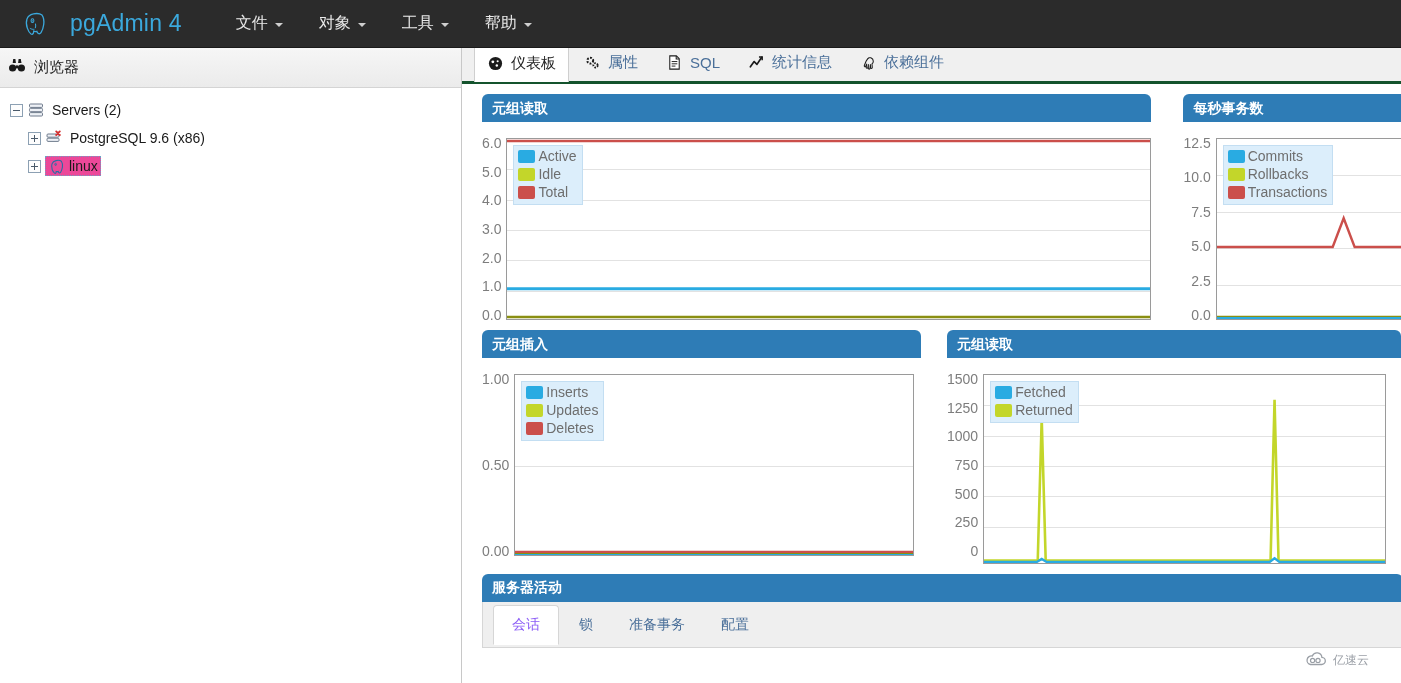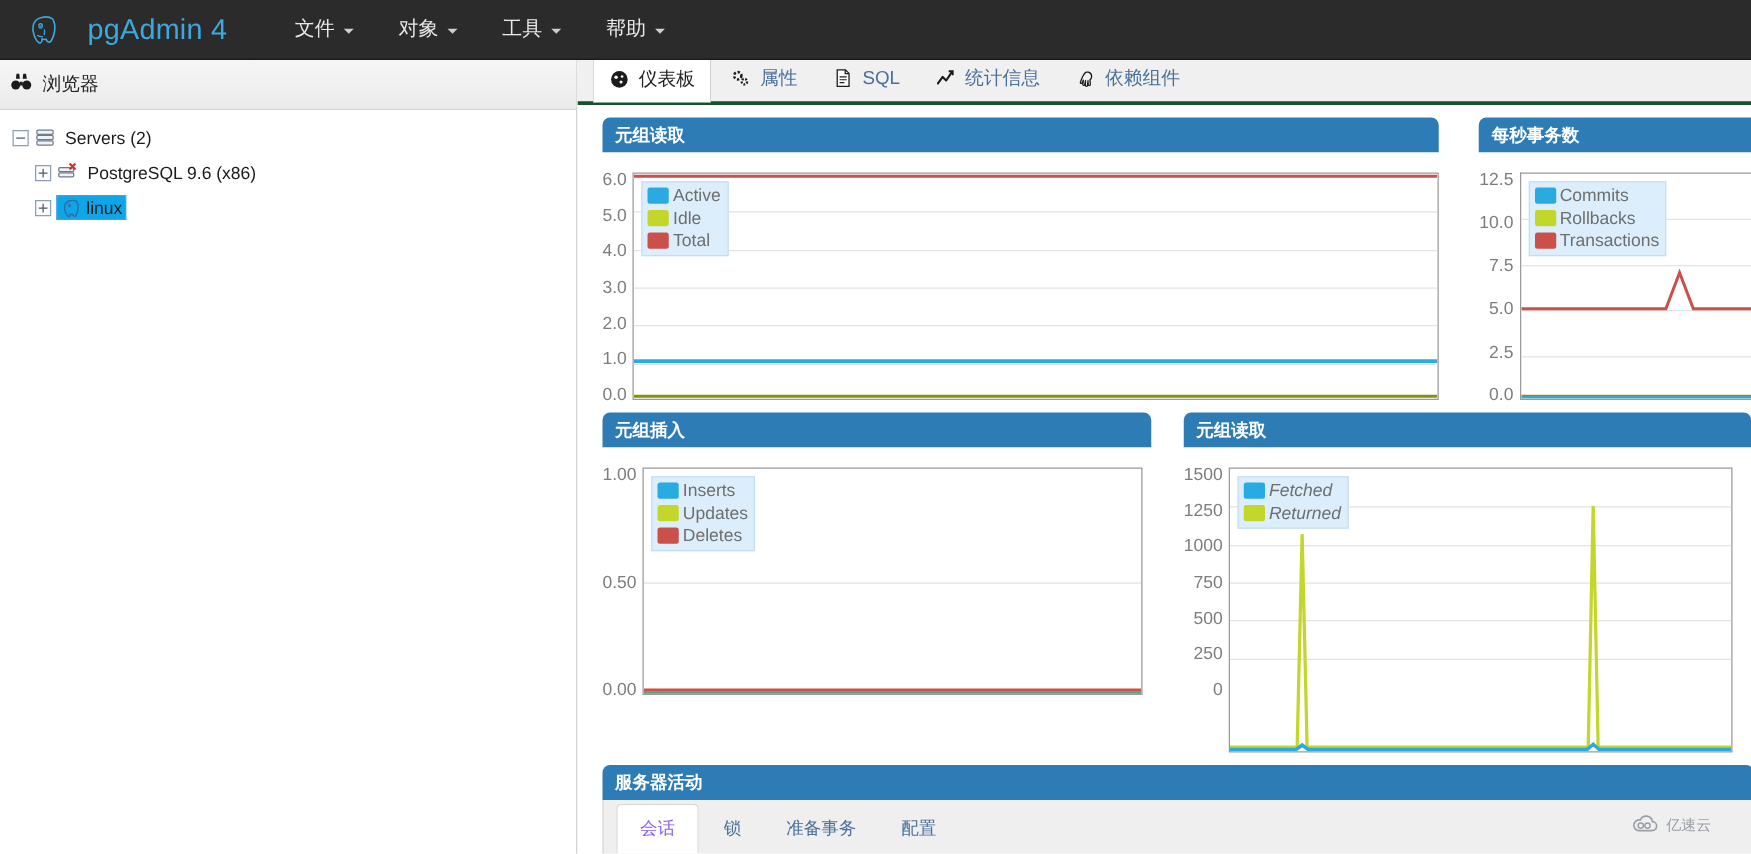--- a/index.html
+++ b/index.html
@@ -104,21 +104,21 @@
   }
   .toggle.plus::after {
     content: "";
     position: absolute;
     left: 5px; top: 2px;
     width: 1px; height: 7px;
     background: #4a5a6a;
   }
   .tree-label { padding: 1px 3px; }
   .tree-row.selected .tree-label {
-    background: #0ea5e9;
+    background: #ec4899;
     border: 1px dotted #6f9fc4;
     padding: 0 2px;
   }
   .tree-icon { width: 18px; height: 18px; flex: 0 0 auto; display: block; }
 
   
   .content {
     flex: 1;
     display: flex;
     flex-direction: column;
@@ -555,21 +555,21 @@
           <div class="chart-area">
             <div class="yaxis" style="height:182px;">
               <span>1500</span>
               <span>1250</span>
               <span>1000</span>
               <span>750</span>
               <span>500</span>
               <span>250</span>
               <span>0</span>
             </div>
-            <div class="plot" style="width:403px;height:228px;font-style:italic;">
+            <div class="plot" style="width:403px;height:190px;">
               <div class="gridline" style="top:30.3px"></div>
               <div class="gridline" style="top:60.6px"></div>
               <div class="gridline" style="top:90.9px"></div>
               <div class="gridline" style="top:121.2px"></div>
               <div class="gridline" style="top:151.5px"></div>
               <div class="legend">
                 <div class="legend-item">
                   <i class="swatch" style="background:#29abe2"></i>
                   <span>Fetched</span>
                 </div>

